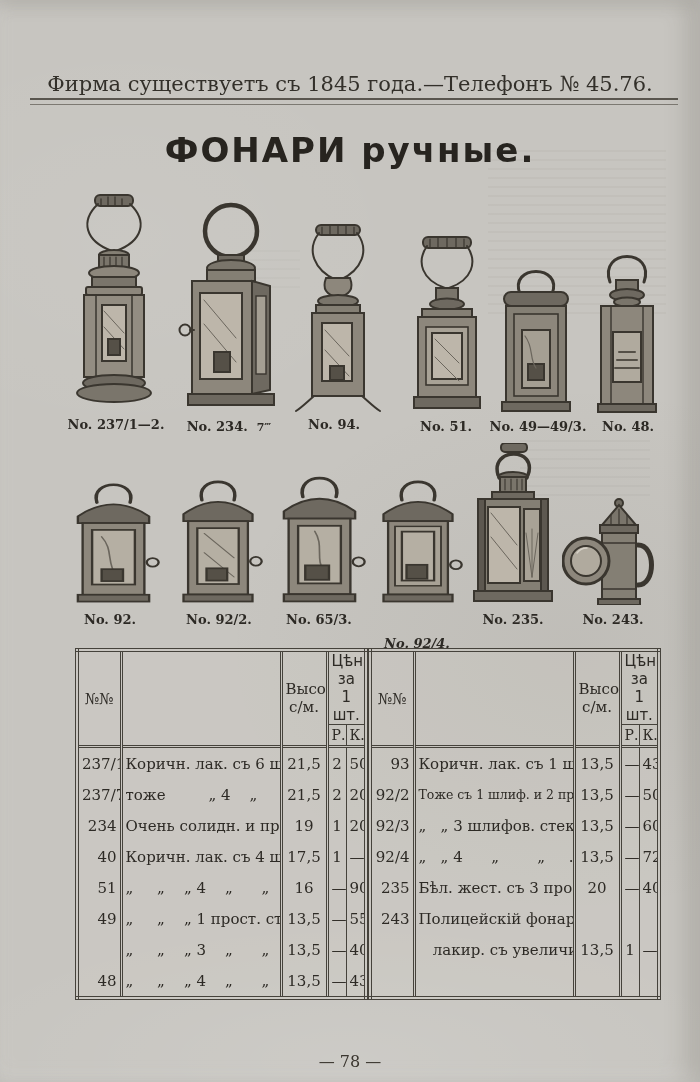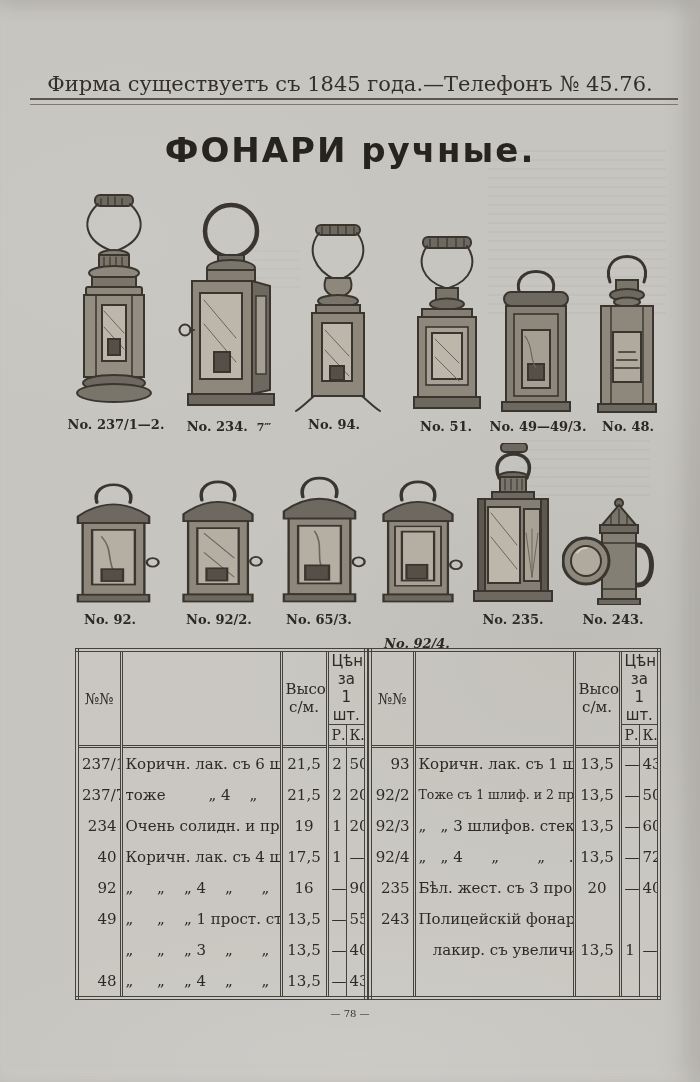--- a/index.html
+++ b/index.html
@@ -44,21 +44,21 @@
   .smallhead{font-size:12.5px;line-height:1.15;}
   .pricehead{font-family:"DejaVu Sans",sans-serif;font-weight:700;font-size:12px;line-height:1.2;}
   tbody td{height:31px;}
   td.cno{text-align:right;padding-right:5px;}
   td.cdesc{text-align:left;padding-left:7px;white-space:pre;font-size:13.5px;}
   td.ch{text-align:center;}
   td.crub{text-align:center;}
   td.ckop{text-align:center;margin-left:44px;}
   
   .addr{left:0;right:0;top:982px;font-size:16px;color:#2f2c27;}
-  .pgnum{left:0;right:0;top:1008px;font-size:10px;color:#3a362f;}
+  .pgnum{left:0;right:0;top:1052px;font-size:16px;color:#3a362f;}
 </style>
 </head>
 <body>
 
 <div class="page">
 
   <div class="abs ctr hdr2">Фирма существуетъ съ 1845 года.—Телефонъ № 45.76.</div>
   <div class="abs dblrule"></div>
 
   <div class="abs ctr title">ФОНАРИ ручные.</div>
@@ -340,21 +340,21 @@
             <td class="ckop">20</td>
           </tr>
         <tr>
             <td class="cno">40</td>
             <td class="cdesc">Коричн. лак. съ 4 шлиф. стек.</td>
             <td class="ch">17,5</td>
             <td class="crub">1</td>
             <td class="ckop">—</td>
           </tr>
         <tr>
-            <td class="cno">92</td>
+            <td class="cno">51</td>
             <td class="cdesc">„     „    „ 4    „      „</td>
             <td class="ch">16</td>
             <td class="crub">—</td>
             <td class="ckop">90</td>
           </tr>
         <tr>
             <td class="cno">49</td>
             <td class="cdesc">„     „    „ 1 прост. стек.</td>
             <td class="ch">13,5</td>
             <td class="crub">—</td>

